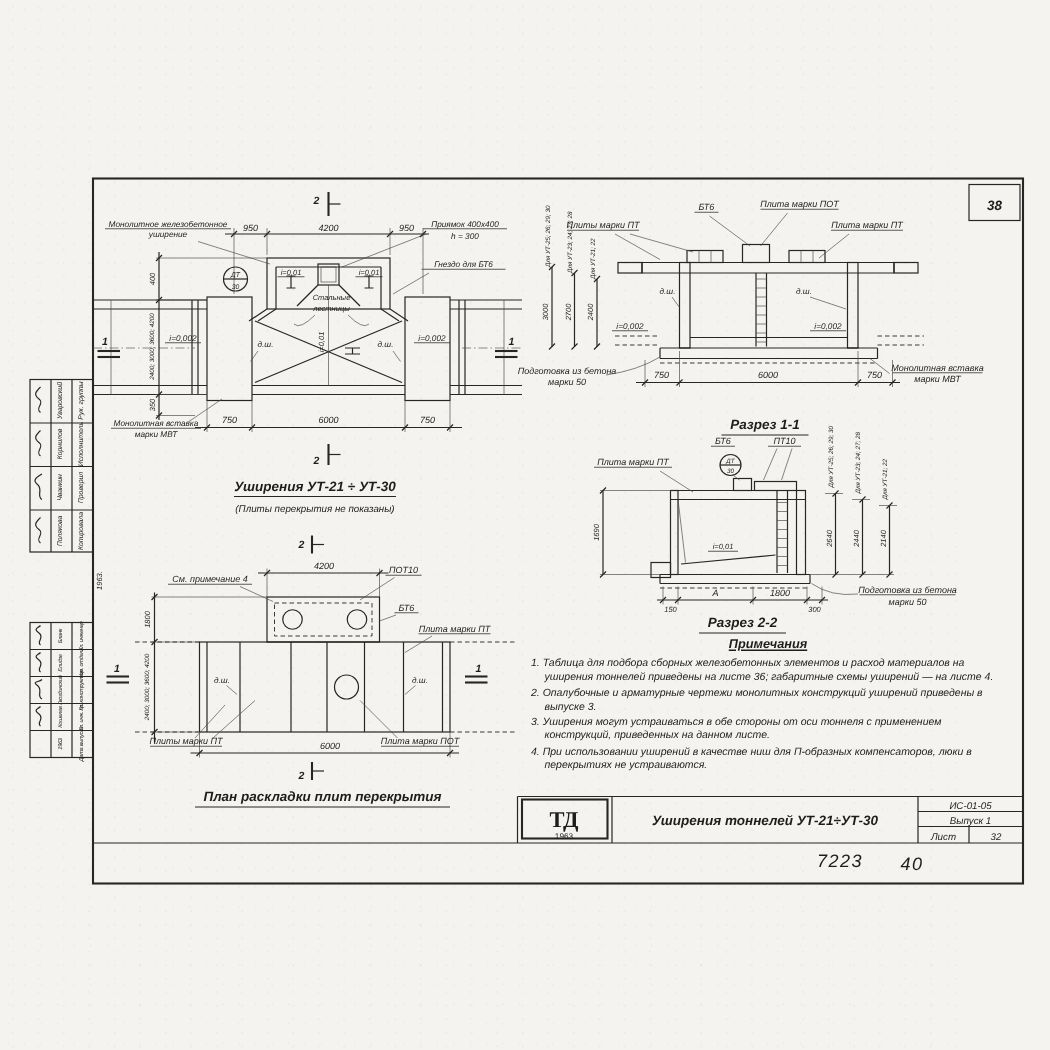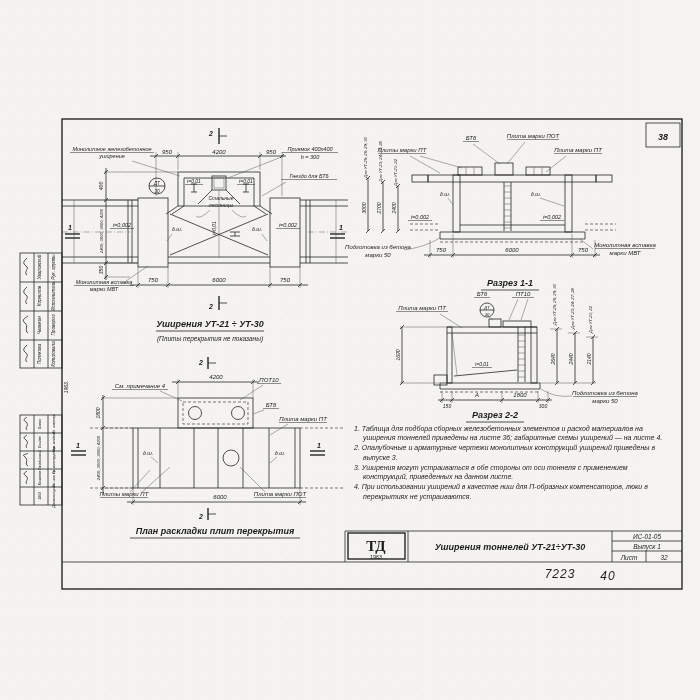--- a/index.html
+++ b/index.html
@@ -609,19 +609,20 @@
     <line x1="217" y1="102" x2="210" y2="108" class="thin"></line>
   </g>
 
   <g>
     <text x="155" y="179" class="t9">План раскладки плит перекрытия</text>
     <line x1="70" y1="183" x2="240" y2="183"></line>
   </g>
 </svg>
 
 <div class="notes">
+  <div class="hdr">Примечания</div>
   <div class="item">1. Таблица для подбора сборных железобетонных элементов и расход материалов на уширения тоннелей приведены на листе 36; габаритные схемы уширений — на листе 4.</div>
   <div class="item">2. Опалубочные и арматурные чертежи монолитных конструкций уширений приведены в выпуске 3.</div>
   <div class="item">3. Уширения могут устраиваться в обе стороны от оси тоннеля с применением конструкций, приведенных на данном листе.</div>
   <div class="item">4. При использовании уширений в качестве ниш для П-образных компенсаторов, люки в перекрытиях не устраиваются.</div>
 </div>
 
 </div>
 
 </body></html>

